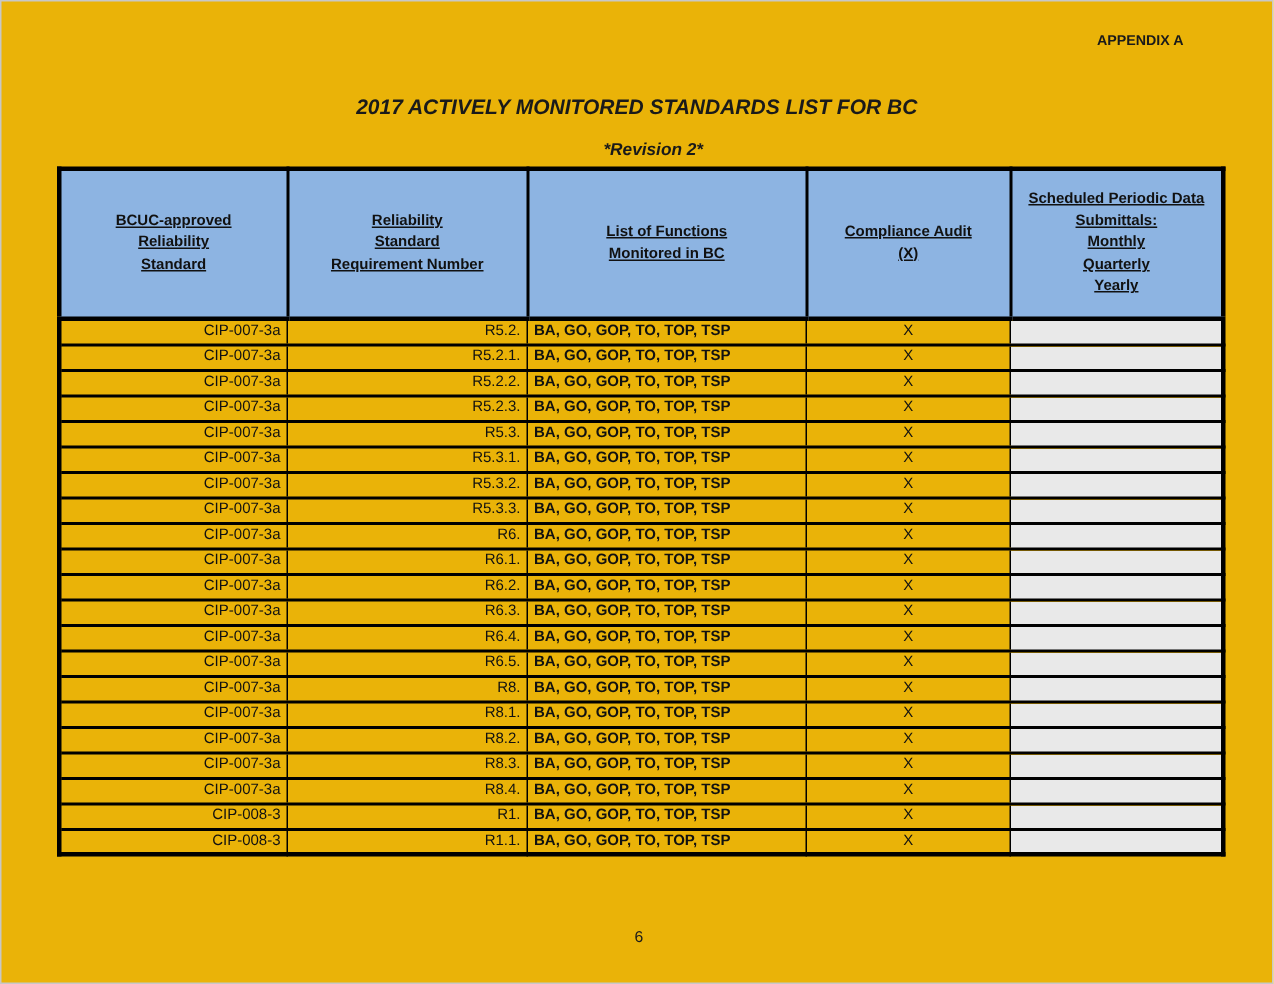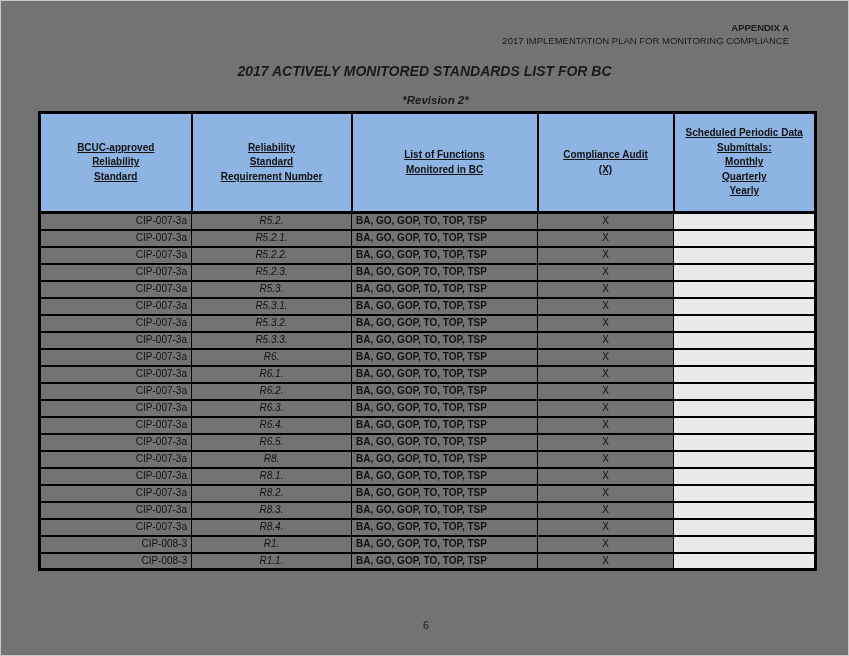--- a/index.html
+++ b/index.html
@@ -1,21 +1,21 @@
 <!DOCTYPE html>
 <html style="--header-bg: #8DB4E2; --submittals-bg: #E9E9E9; --border-color: #000000;"><head>
 <meta charset="utf-8">
 <style>
   * { box-sizing: border-box; }
   html, body { margin: 0; padding: 0; background: #ffffff; }
   .page {
     position: relative;
     width: 849px;
     height: 656px;
-    background: #737373;
+    background: #eab308;
     border: 1px solid #c8c8c8;
     font-family: "Liberation Sans", sans-serif;
     color: #000000;
     overflow: hidden;
   }
   .header-right {
     position: absolute;
     top: 20px;
     right: 59px;
     text-align: right;
@@ -79,42 +79,41 @@
     height: 17px;
     padding: 0 4px;
     vertical-align: middle;
     font-size: 10px;
     line-height: 12px;
     color: #111;
     overflow: hidden;
     white-space: nowrap;
   }
   td.cell-standard { font-weight: normal; text-align: right; }
-  td.cell-requirement { text-align: center; font-style: italic; }
+  td.cell-requirement { text-align: right; }
   td.cell-functions { font-weight: bold; }
   td.cell-audit { text-align: center; }
   td.cell-submittals { background: var(--submittals-bg, #E9E9E9); }
   .page-number {
     position: absolute;
     top: 618px;
     left: 37px;
     width: 776px;
     text-align: center;
     font-size: 10.5px;
     color: #1a1a1a;
   }
 </style>
 </head>
 <body>
 
 <div class="page">
 
   <div class="header-right">
     <div class="appendix">APPENDIX A</div>
-    <div>2017 IMPLEMENTATION PLAN FOR MONITORING COMPLIANCE</div>
   </div>
 
   <h1 class="doc-title">2017 ACTIVELY MONITORED STANDARDS LIST FOR BC</h1>
 
   <div class="revision">*Revision 2*</div>
 
   <table class="standards">
     <colgroup>
       <col style="width:152px">
       <col style="width:160px">

